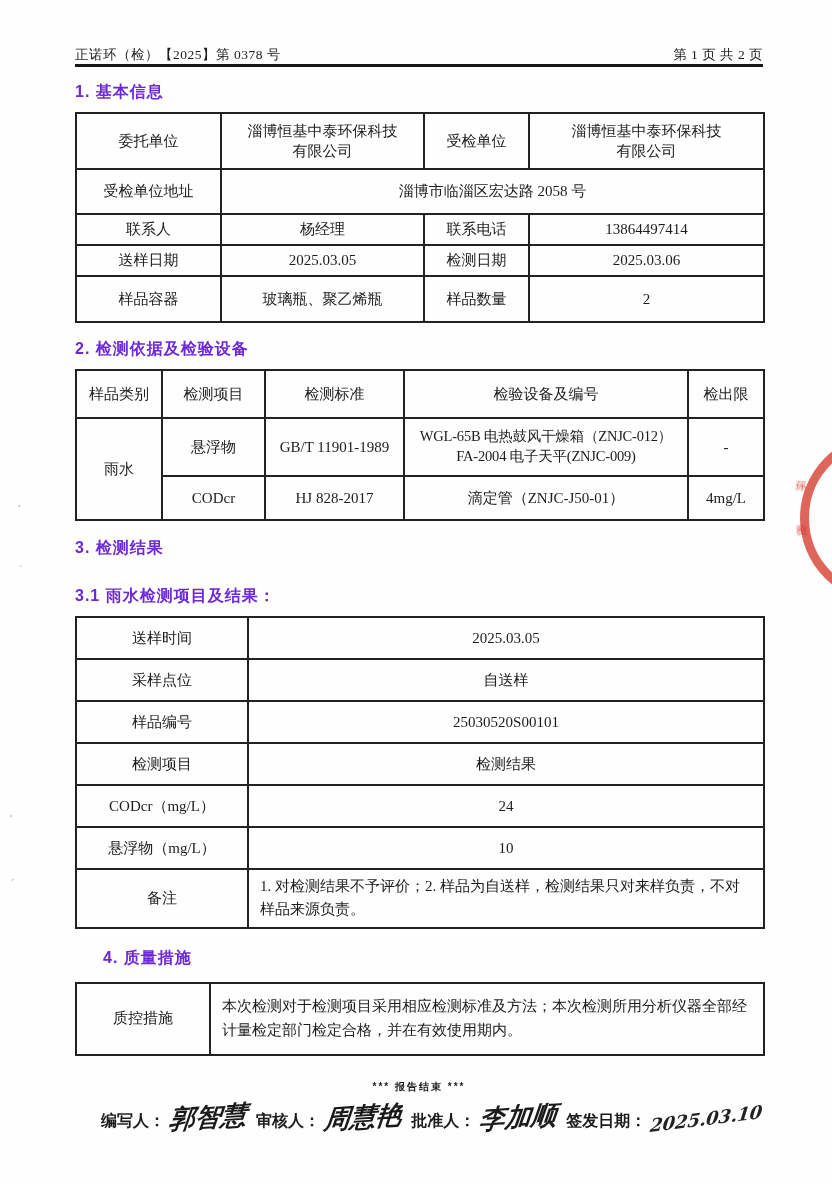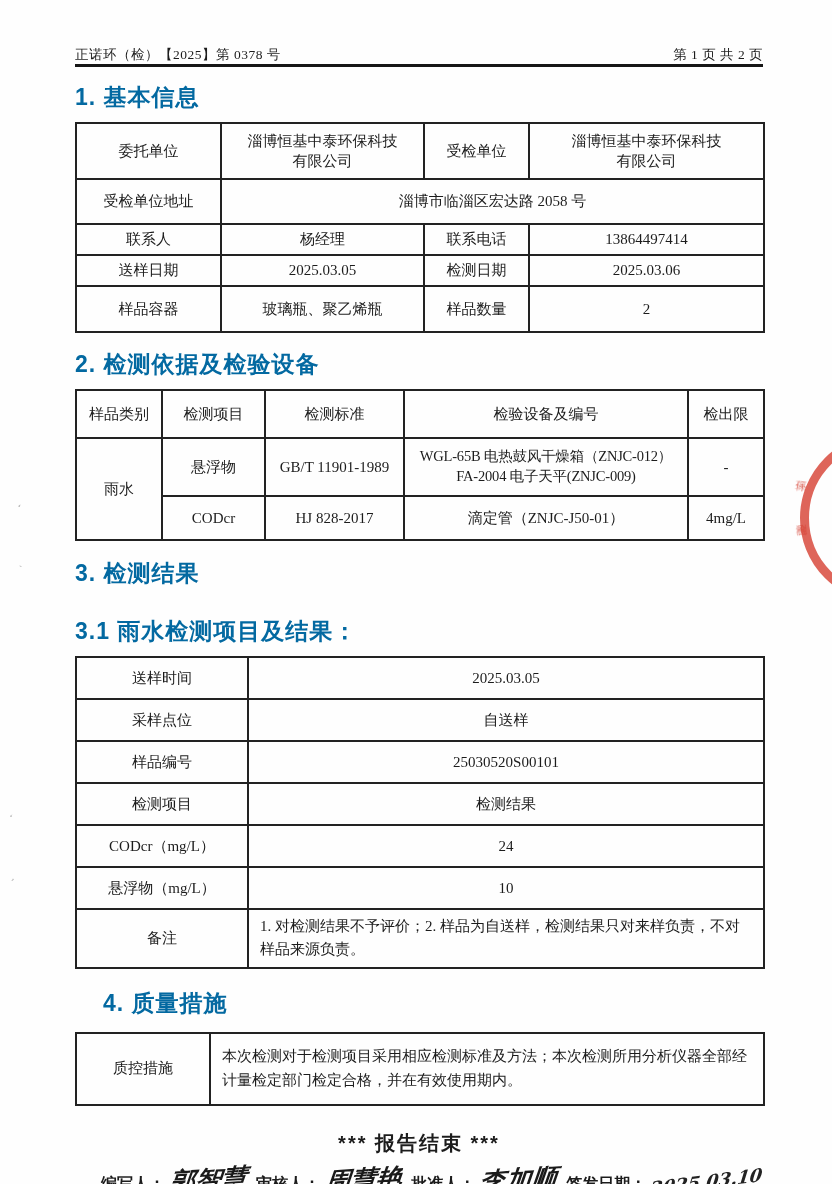--- a/index.html
+++ b/index.html
@@ -15,22 +15,22 @@
   
   .header-bar{
     margin-top:46px;
     display:flex;justify-content:space-between;align-items:flex-end;
     font-size:13.5px;letter-spacing:.5px;
     border-bottom:3px solid #161616;
   }
   
   .sec-title{
     font-family:"Liberation Sans","DejaVu Sans",sans-serif;
-    font-weight:bold;font-size:23px;letter-spacing:1px;
-    color:#0369a1;
+    font-weight:bold;font-size:16px;letter-spacing:1px;
+    color:#6d28d9;
   }
   .t1{margin-top:15px;}
   .t2{margin-top:16px;}
   .t3{margin-top:17px;}
   .t31{margin-top:27px;}
   .t4{margin-top:19px;margin-left:28px;}
   
   table{border-collapse:collapse;table-layout:fixed;width:688px;font-size:15px;}
   td{border:2px solid #222;text-align:center;vertical-align:middle;padding:0 4px;
      overflow:hidden;}
@@ -38,21 +38,21 @@
   .h56{height:56px}.h48{height:48px}.h47{height:31px}.h46{height:46px}
   .h45{height:45px}.h44{height:44px}.h58{height:58px}.h42{height:42px}
   .h50{height:50px}.h72{height:72px}
   .two-line div{line-height:1.35;}
   .left-cell{text-align:left;padding:5px 11px;line-height:1.55;}
   .dev{font-size:14.5px;letter-spacing:-0.2px;}
   
   .end-mark{
     margin-top:24px;text-align:center;
     font-family:"Liberation Sans","DejaVu Sans",sans-serif;
-    font-weight:bold;font-size:20px;letter-spacing:2px;
+    font-weight:bold;font-size:10px;letter-spacing:2px;
   }
   .sig-row{
     margin-top:14px;
     display:flex;align-items:center;justify-content:space-between;
     padding-left:26px;
   }
   .sig-group{display:flex;align-items:center;}
   .sig-label{
     font-family:"Liberation Sans","DejaVu Sans",sans-serif;
     font-weight:600;font-size:16px;white-space:nowrap;

